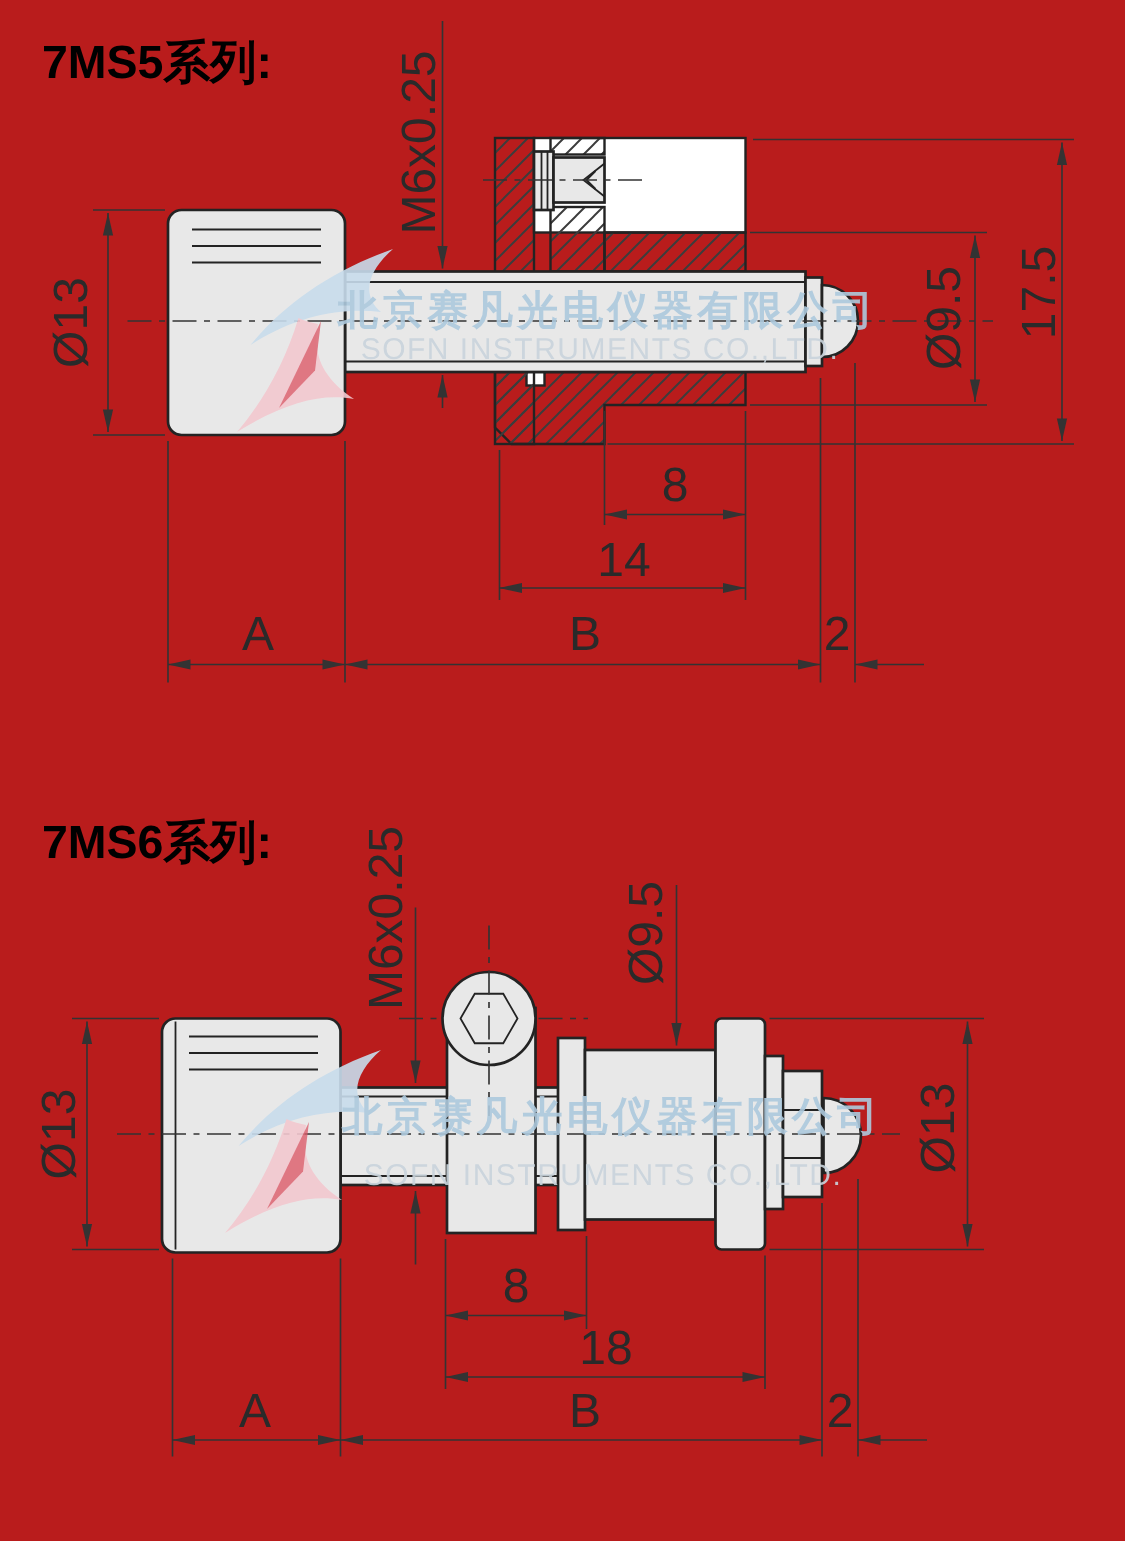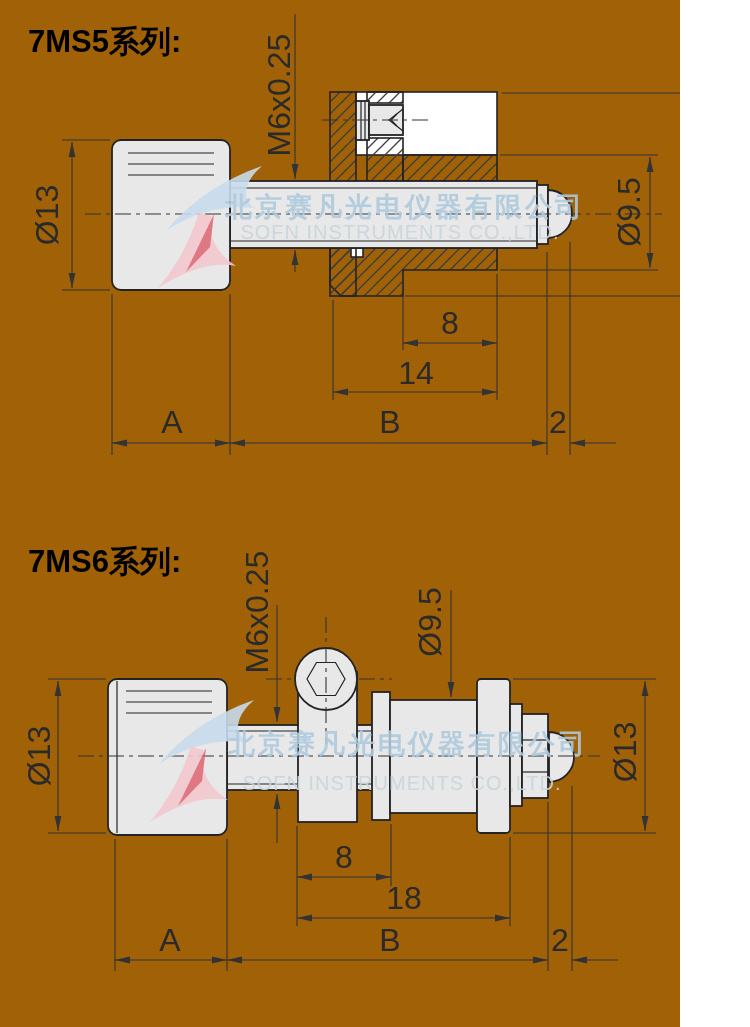--- a/index.html
+++ b/index.html
@@ -1,16 +1,16 @@
 <!DOCTYPE html>
 <html style="--part_fill: #e8e8e8; --outline: #232323; --dim_line: #333333; --watermark_cn: #adc9dd; --watermark_en: #c9d4dc; --logo_blue: #c8dcec; --logo_pink: #f3c8cf; --logo_red: #db5a68;"><head>
 <meta charset="utf-8">
 <style>
   html,body { margin:0; padding:0; background:#ffffff; }
-  .page { position:relative; width:680px; height:1027px; background:#a16207; overflow:hidden;
+  .page { position:relative; width:750px; height:1027px; background:#b91c1c; overflow:hidden;
           font-family:"Liberation Sans", sans-serif; }
   .page svg { position:absolute; left:0; top:0; }
 
   
   .ol  { fill:var(--part_fill); stroke:var(--outline); stroke-width:1.8; }
   .olw { fill:#ffffff; stroke:var(--outline); stroke-width:1.6; }
   .hatch { fill:url(#hatchP); stroke:var(--outline); stroke-width:1.6; }
   .thin { fill:none; stroke:var(--outline); stroke-width:1.2; }
   .dim  { fill:none; stroke:var(--dim_line); stroke-width:1.1; }
   .cl   { fill:none; stroke:var(--dim_line); stroke-width:1.1; stroke-dasharray:16 5 4 5; }

